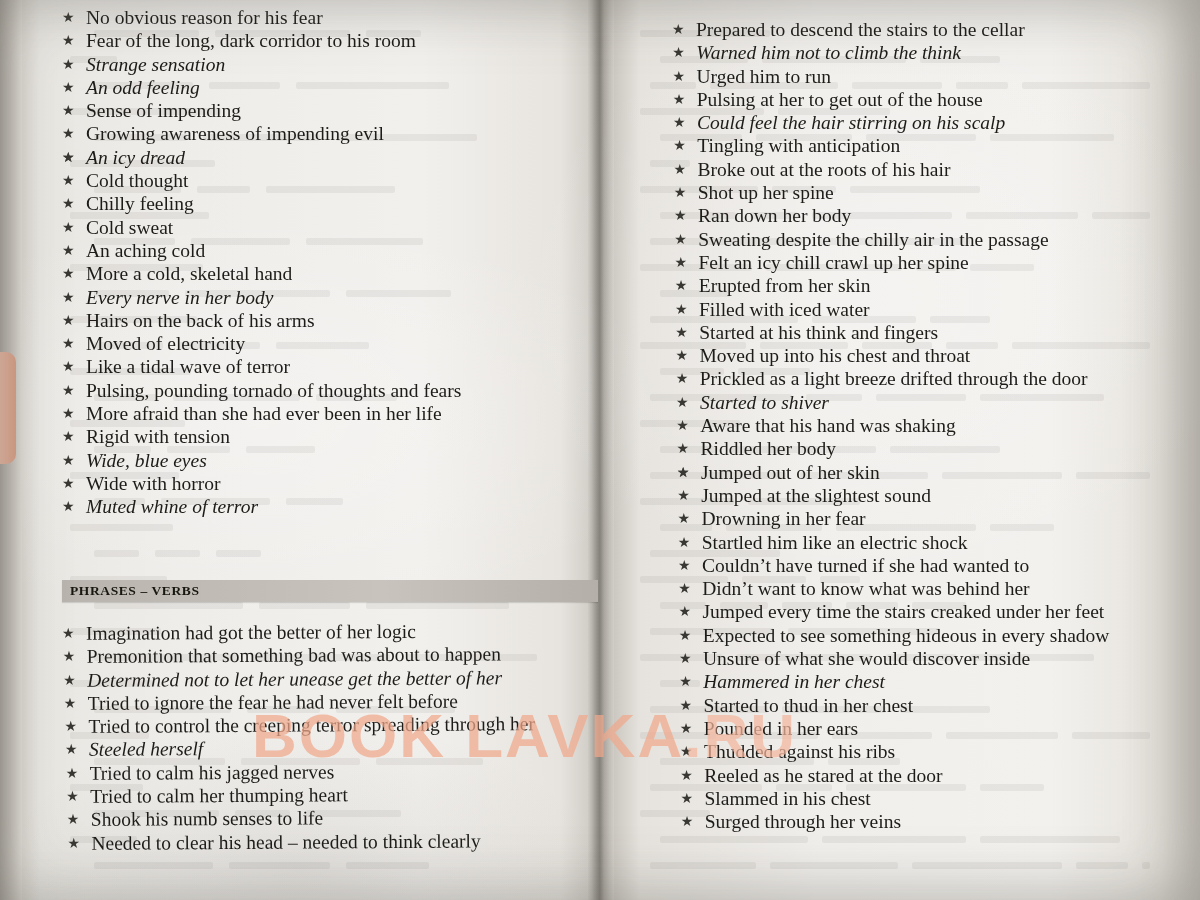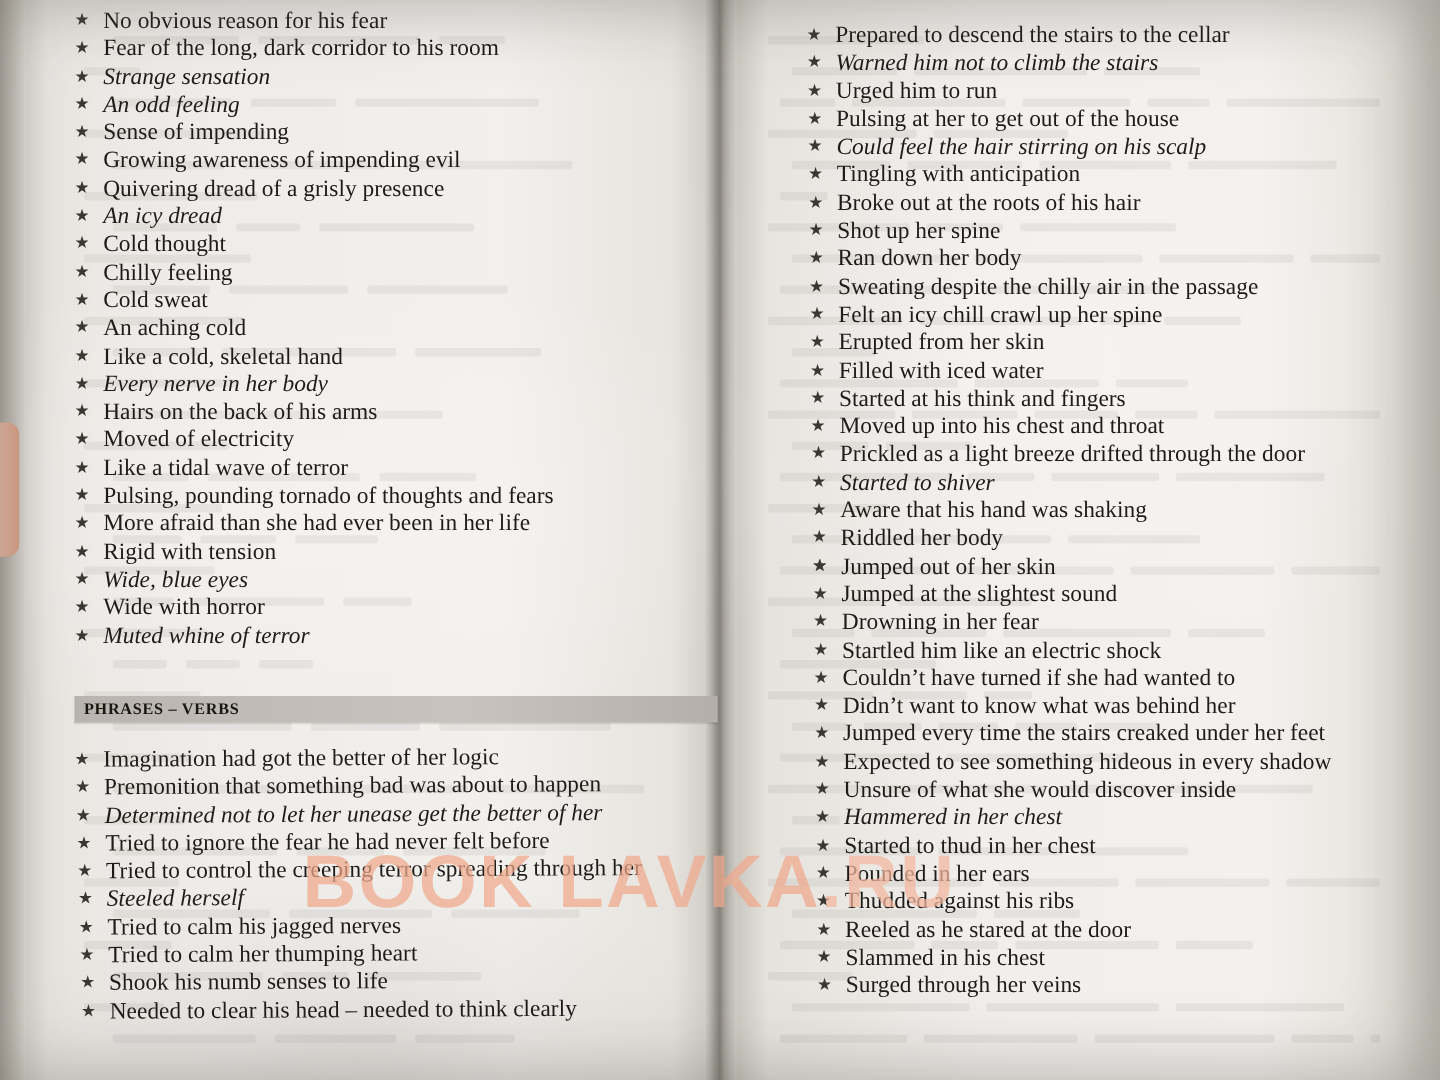--- a/index.html
+++ b/index.html
@@ -328,27 +328,27 @@
 
   <div class="col col-left">
 
     <ul class="starlist" id="left-list-1">
         <li><span class="star">★</span><span>No obvious reason for his fear</span></li>
         <li><span class="star">★</span><span>Fear of the long, dark corridor to his room</span></li>
         <li><span class="star">★</span><span class="it">Strange sensation</span></li>
         <li><span class="star">★</span><span class="it">An odd feeling</span></li>
         <li><span class="star">★</span><span>Sense of impending</span></li>
         <li><span class="star">★</span><span>Growing awareness of impending evil</span></li>
-        <li><span class="star">★</span><span>Quivering dread of a grisly presence</span></li>
+        <li><span class="star">★</span></li>
         <li><span class="star">★</span><span class="it">An icy dread</span></li>
         <li><span class="star">★</span><span>Cold thought</span></li>
         <li><span class="star">★</span><span>Chilly feeling</span></li>
         <li><span class="star">★</span><span>Cold sweat</span></li>
         <li><span class="star">★</span><span>An aching cold</span></li>
-        <li><span class="star">★</span><span>Like a cold, skeletal hand</span></li>
+        <li><span class="star">★</span><span>More a cold, skeletal hand</span></li>
         <li><span class="star">★</span><span class="it">Every nerve in her body</span></li>
         <li><span class="star">★</span><span>Hairs on the back of his arms</span></li>
         <li><span class="star">★</span><span>Moved of electricity</span></li>
         <li><span class="star">★</span><span>Like a tidal wave of terror</span></li>
         <li><span class="star">★</span><span>Pulsing, pounding tornado of thoughts and fears</span></li>
         <li><span class="star">★</span><span>More afraid than she had ever been in her life</span></li>
         <li><span class="star">★</span><span>Rigid with tension</span></li>
         <li><span class="star">★</span><span class="it">Wide, blue eyes</span></li>
         <li><span class="star">★</span><span>Wide with horror</span></li>
         <li><span class="star">★</span><span class="it">Muted whine of terror</span></li>
@@ -368,21 +368,21 @@
         <li style="transform: translateX(3.6px) rotate(-0.35deg);"><span class="star">★</span><span>Tried to calm his jagged nerves</span></li>
         <li style="transform: translateX(4.2px) rotate(-0.35deg);"><span class="star">★</span><span>Tried to calm her thumping heart</span></li>
         <li style="transform: translateX(4.8px) rotate(-0.35deg);"><span class="star">★</span><span>Shook his numb senses to life</span></li>
         <li style="transform: translateX(5.4px) rotate(-0.35deg);"><span class="star">★</span><span>Needed to clear his head – needed to think clearly</span></li>
       </ul>
   </div>
 
   <div class="col col-right">
     <ul class="starlist" id="right-list">
         <li style="transform: translateX(0px);"><span class="star">★</span><span>Prepared to descend the stairs to the cellar</span></li>
-        <li style="transform: translateX(0.25px);"><span class="star">★</span><span class="it">Warned him not to climb the stairs</span></li>
+        <li style="transform: translateX(0.25px);"><span class="star">★</span><span class="it">Warned him not to climb the think</span></li>
         <li style="transform: translateX(0.5px);"><span class="star">★</span><span>Urged him to run</span></li>
         <li style="transform: translateX(0.75px);"><span class="star">★</span><span>Pulsing at her to get out of the house</span></li>
         <li style="transform: translateX(1px);"><span class="star">★</span><span class="it">Could feel the hair stirring on his scalp</span></li>
         <li style="transform: translateX(1.25px);"><span class="star">★</span><span>Tingling with anticipation</span></li>
         <li style="transform: translateX(1.5px);"><span class="star">★</span><span>Broke out at the roots of his hair</span></li>
         <li style="transform: translateX(1.75px);"><span class="star">★</span><span>Shot up her spine</span></li>
         <li style="transform: translateX(2px);"><span class="star">★</span><span>Ran down her body</span></li>
         <li style="transform: translateX(2.25px);"><span class="star">★</span><span>Sweating despite the chilly air in the passage</span></li>
         <li style="transform: translateX(2.5px);"><span class="star">★</span><span>Felt an icy chill crawl up her spine</span></li>
         <li style="transform: translateX(2.75px);"><span class="star">★</span><span>Erupted from her skin</span></li>

